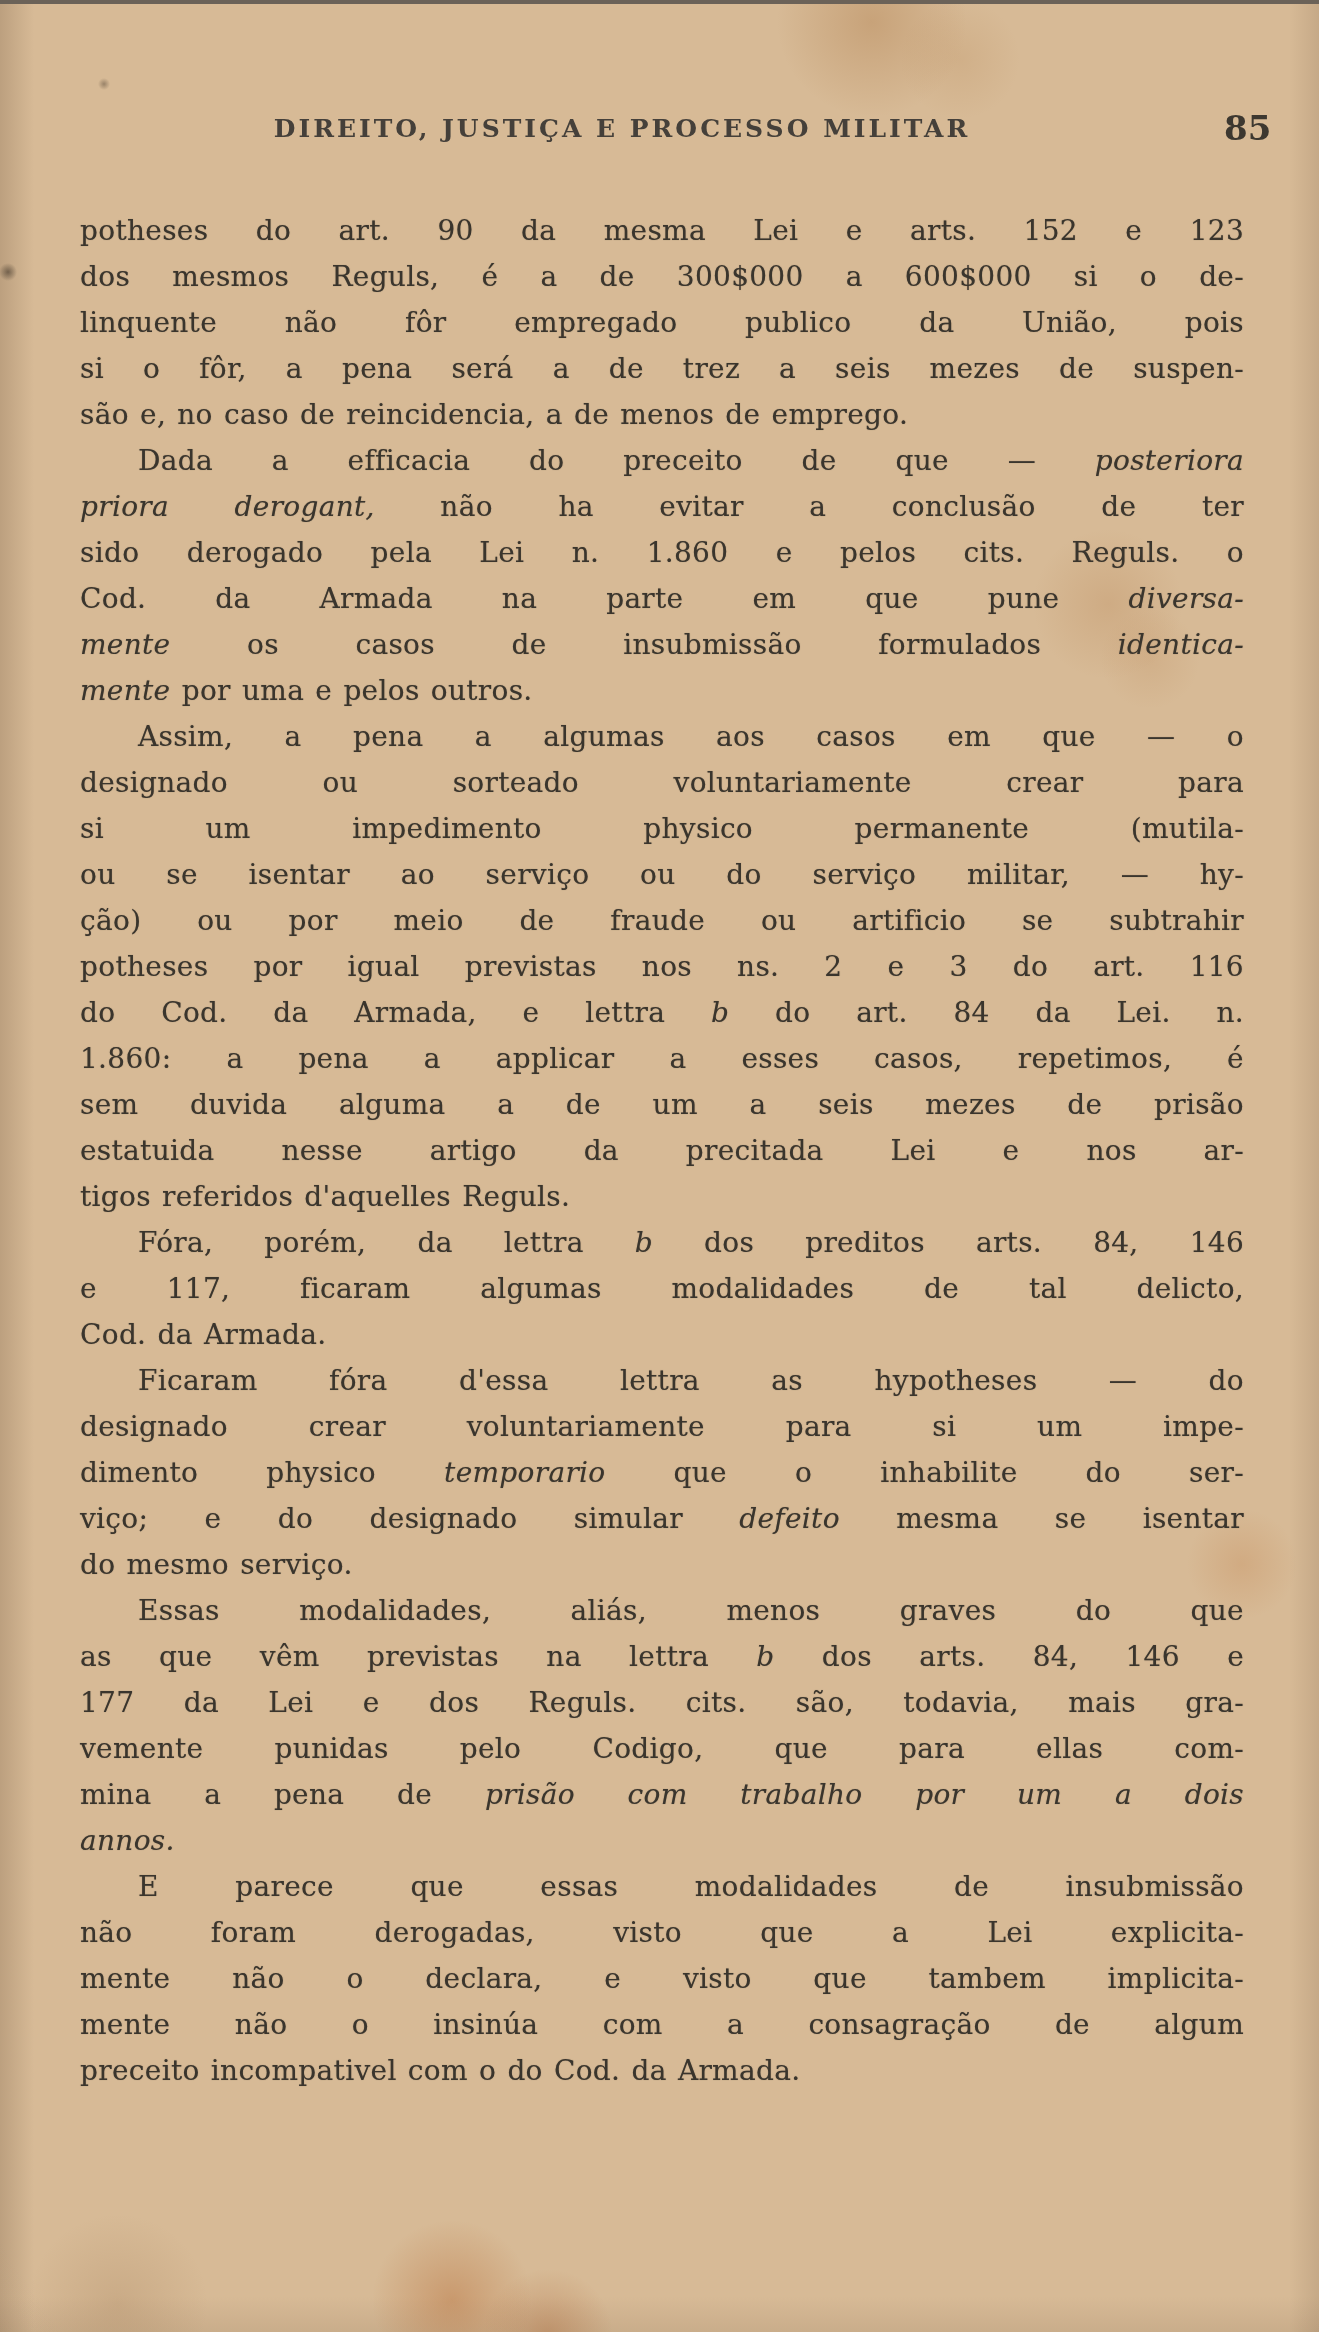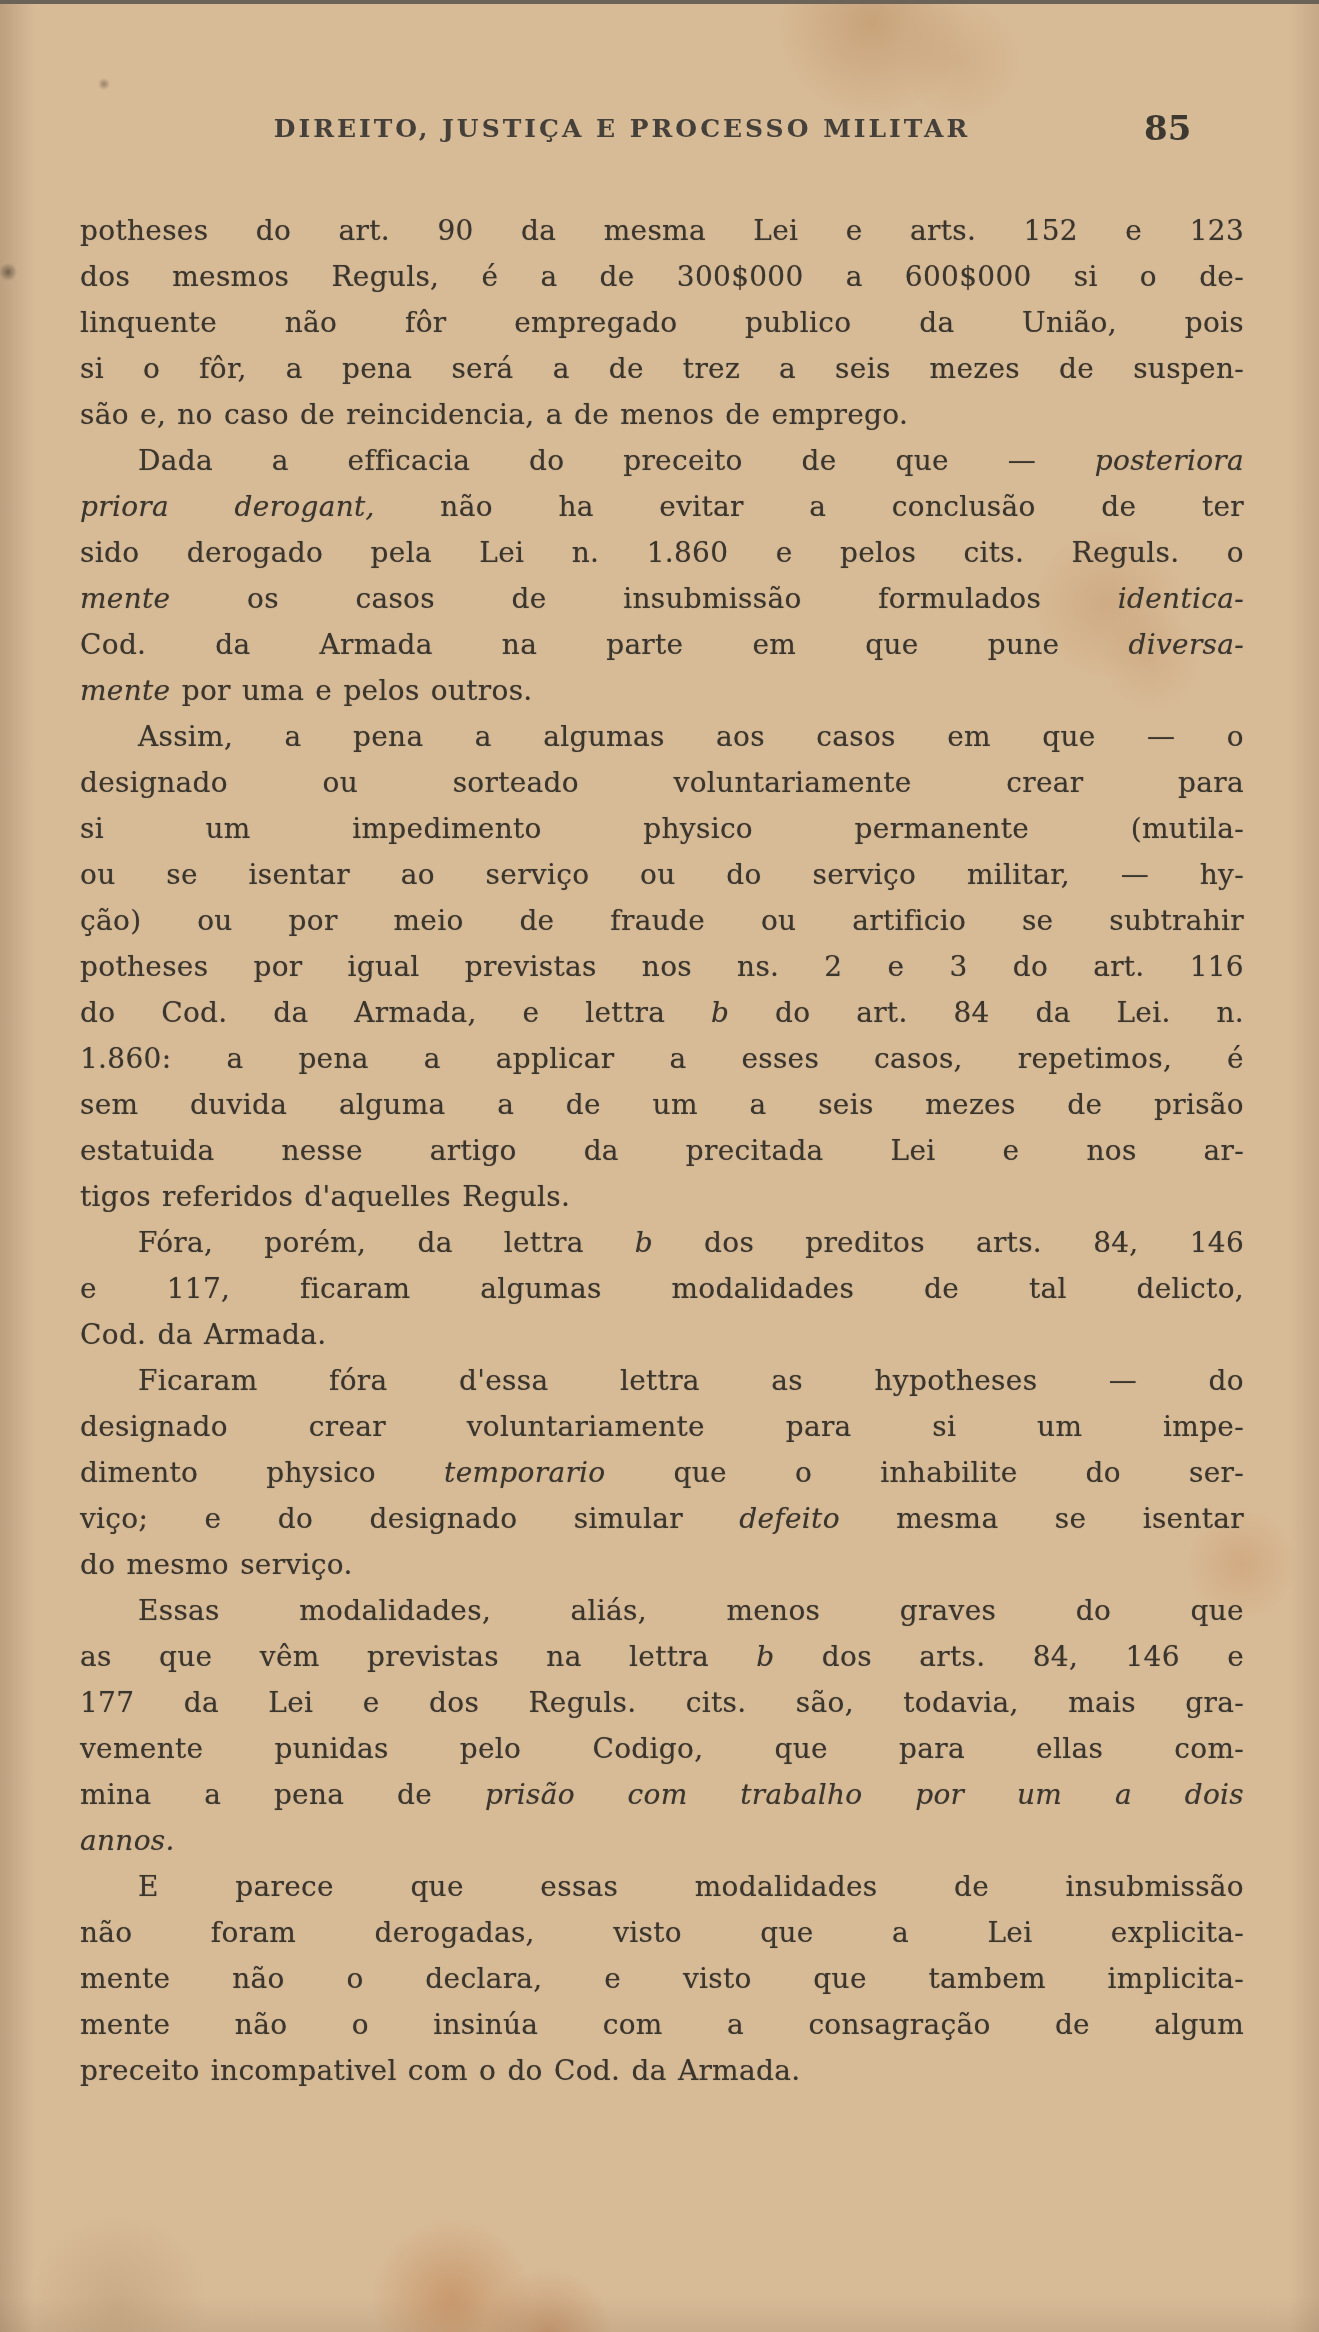--- a/index.html
+++ b/index.html
@@ -46,21 +46,21 @@
     transform: translateX(-50%);
     top: 0;
     font-size: 25px;
     font-weight: 700;
     letter-spacing: 3px;
     white-space: nowrap;
     color: #45403a;
   }
   .page-number {
     position: absolute;
-    left: 1144px;
+    left: 1224px;
     top: -6px;
     font-size: 34px;
     font-weight: 700;
     color: #3d3830;
   }
 
   .page-body {
     position: absolute;
     top: 204px;
     left: 80px;
@@ -104,22 +104,22 @@
         <div class="line"><span>potheses do art. 90 da mesma Lei e arts. 152 e 123</span></div>
         <div class="line"><span>dos mesmos Reguls, é a de 300$000 a 600$000 si o de-</span></div>
         <div class="line"><span>linquente não fôr empregado publico da União, pois</span></div>
         <div class="line"><span>si o fôr, a pena será a de trez a seis mezes de suspen-</span></div>
         <div class="line last"><span>são e, no caso de reincidencia, a de menos de emprego.</span></div>
       </div>
       <div class="paragraph">
         <div class="line indent"><span>Dada a efficacia do preceito de que — </span><span class="it">posteriora</span></div>
         <div class="line"><span class="it">priora derogant,</span><span> não ha evitar a conclusão de ter</span></div>
         <div class="line"><span>sido derogado pela Lei n. 1.860 e pelos cits. Reguls. o</span></div>
+        <div class="line"><span>Cod. da Armada na parte em que pune </span><span class="it">diversa-</span></div>
         <div class="line"><span class="it">mente</span><span> os casos de insubmissão formulados </span><span class="it">identica-</span></div>
-        <div class="line"><span>Cod. da Armada na parte em que pune </span><span class="it">diversa-</span></div>
         <div class="line last"><span class="it">mente</span><span> por uma e pelos outros.</span></div>
       </div>
       <div class="paragraph">
         <div class="line indent"><span>Assim, a pena a algumas aos casos em que — o</span></div>
         <div class="line"><span>designado ou sorteado voluntariamente crear para</span></div>
         <div class="line"><span>si um impedimento physico permanente (mutila-</span></div>
         <div class="line"><span>ou se isentar ao serviço ou do serviço militar, — hy-</span></div>
         <div class="line"><span>ção) ou por meio de fraude ou artificio se subtrahir</span></div>
         <div class="line"><span>potheses por igual previstas nos ns. 2 e 3 do art. 116</span></div>
         <div class="line"><span>do Cod. da Armada, e lettra </span><span class="it">b</span><span> do art. 84 da Lei. n.</span></div>

